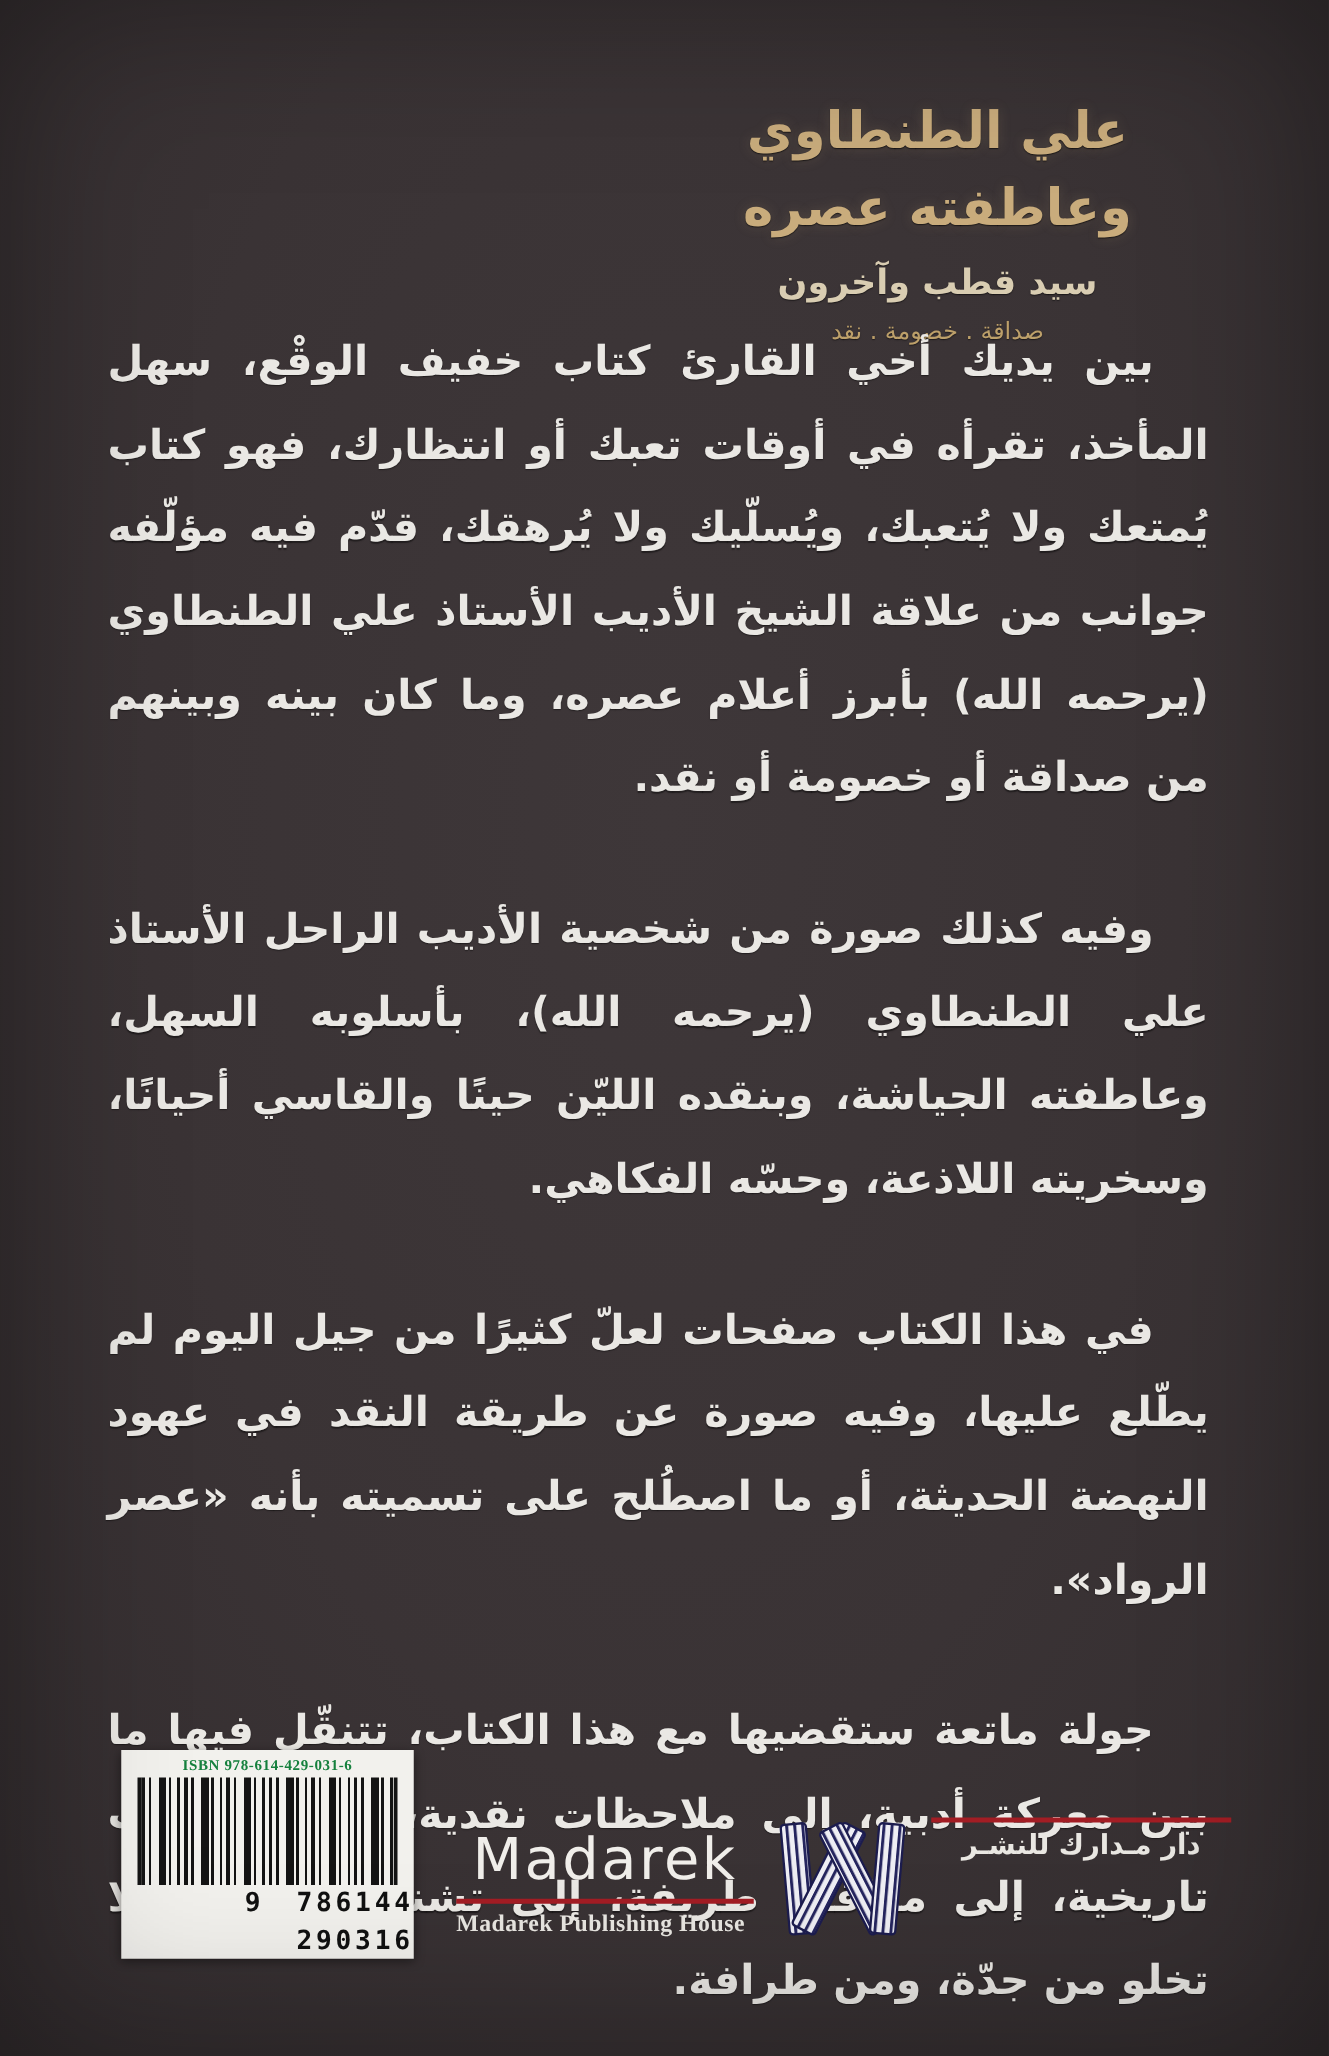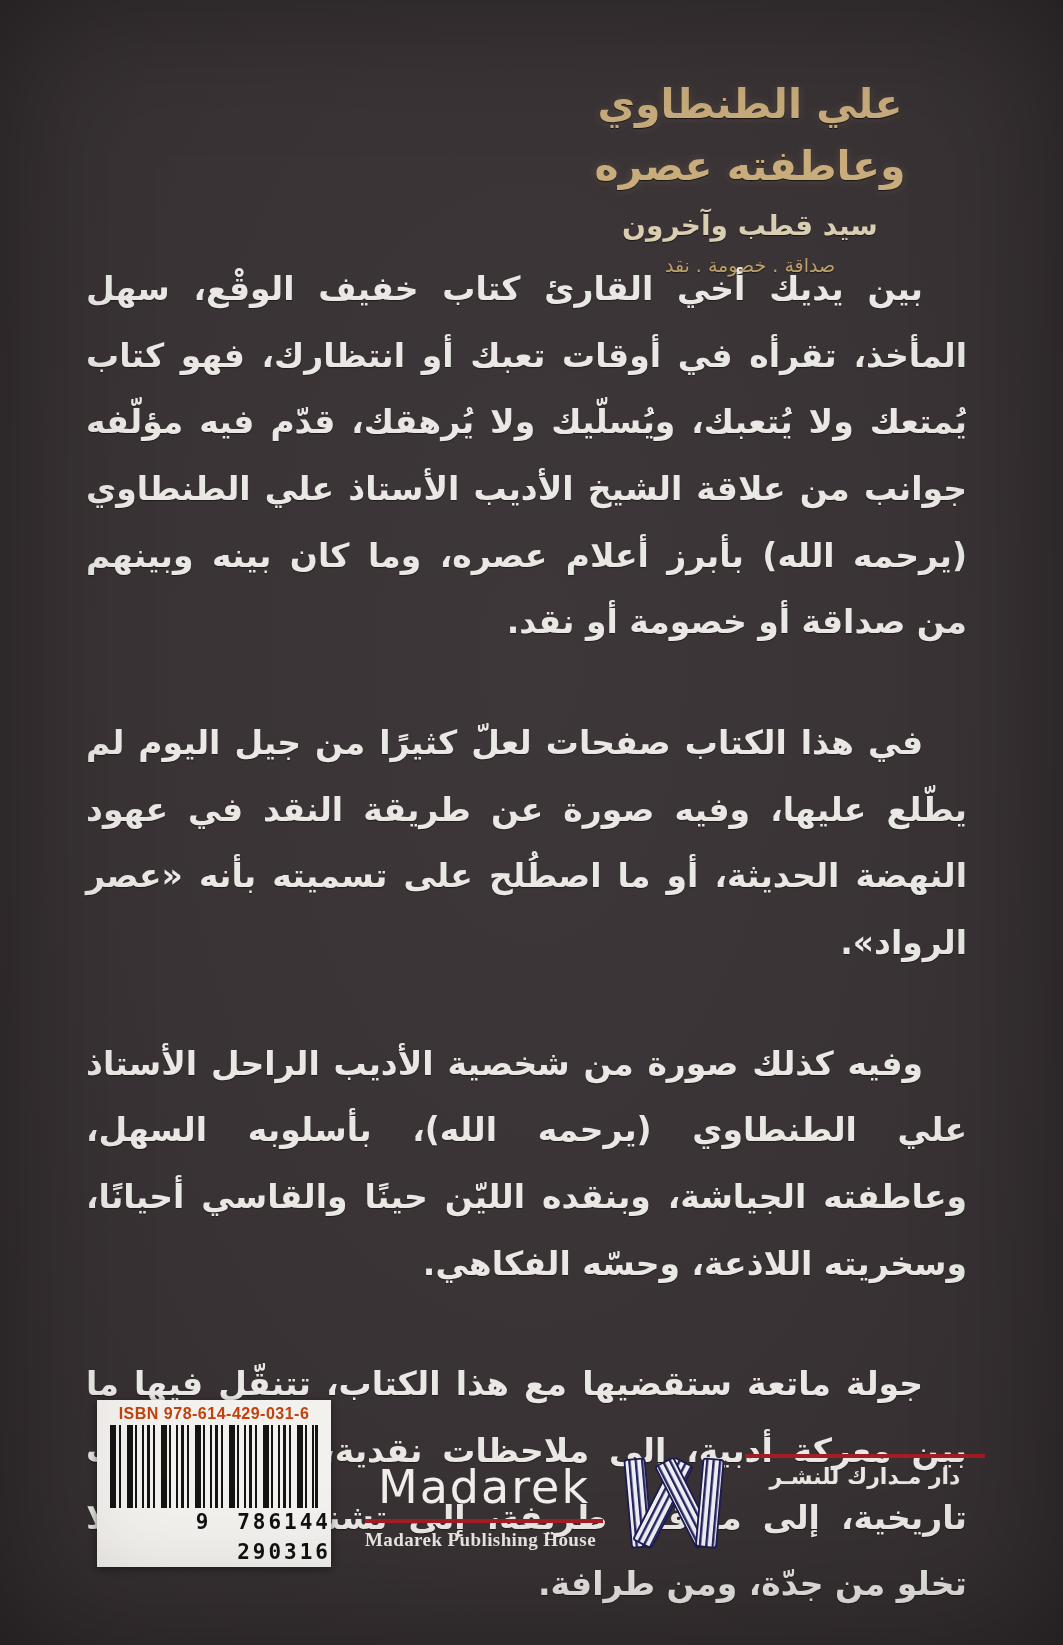--- a/index.html
+++ b/index.html
@@ -87,23 +87,23 @@
     height: 167px;
     background: #f2f1ed;
     box-shadow: 0 2px 8px rgba(0,0,0,.45);
     display: flex;
     flex-direction: column;
     align-items: stretch;
   }
   .isbn-label {
     direction: ltr;
     text-align: center;
-    color: #c2410c;
-    font-family: Liberation Sans, sans-serif;
-    font-size: 16px;
+    color: #15803d;
+    font-family: Liberation Serif, serif;
+    font-size: 12px;
     font-weight: bold;
     letter-spacing: .5px;
     padding: 5px 0 2px 0;
   }
   .bars {
     height: 113px;
     margin: 0 13px;
     background:
       repeating-linear-gradient(90deg,
         #141414 0px,  #141414 3px,
@@ -185,22 +185,22 @@
 <div class="cover">
 
   <header class="title-block">
     <div class="title-calligraphy">علي الطنطاوي وعاطفته عصره</div>
     <div class="subtitle">سيد قطب وآخرون</div>
     <div class="tagline">صداقة . خصومة . نقد</div>
   </header>
 
   <main class="blurb">
     <p>بين يديك أخي القارئ كتاب خفيف الوقْع، سهل المأخذ، تقرأه في أوقات تعبك أو انتظارك، فهو كتاب يُمتعك ولا يُتعبك، ويُسلّيك ولا يُرهقك، قدّم فيه مؤلّفه جوانب من علاقة الشيخ الأديب الأستاذ علي الطنطاوي (يرحمه الله) بأبرز أعلام عصره، وما كان بينه وبينهم من صداقة أو خصومة أو نقد.</p>
+    <p>وفيه كذلك صورة من شخصية الأديب الراحل الأستاذ علي الطنطاوي (يرحمه الله)، بأسلوبه السهل، وعاطفته الجياشة، وبنقده الليّن حينًا والقاسي أحيانًا، وسخريته اللاذعة، وحسّه الفكاهي.</p>
     <p>في هذا الكتاب صفحات لعلّ كثيرًا من جيل اليوم لم يطّلع عليها، وفيه صورة عن طريقة النقد في عهود النهضة الحديثة، أو ما اصطُلح على تسميته بأنه «عصر الرواد».</p>
-    <p>وفيه كذلك صورة من شخصية الأديب الراحل الأستاذ علي الطنطاوي (يرحمه الله)، بأسلوبه السهل، وعاطفته الجياشة، وبنقده الليّن حينًا والقاسي أحيانًا، وسخريته اللاذعة، وحسّه الفكاهي.</p>
     <p>جولة ماتعة ستقضيها مع هذا الكتاب، تتنقّل فيها ما بين معركة أدبية، إلى ملاحظات نقدية، إلى معلومات تاريخية، إلى مواقف طريفة، إلى تشنجات عنيفة، لا تخلو من جدّة، ومن طرافة.</p>
   </main>
 
   <div class="barcode-box">
     <div class="isbn-label">ISBN 978-614-429-031-6</div>
     <div class="bars"></div>
     <div class="barcode-digits">9 786144 290316</div>
   </div>
 
   <footer class="publisher">

